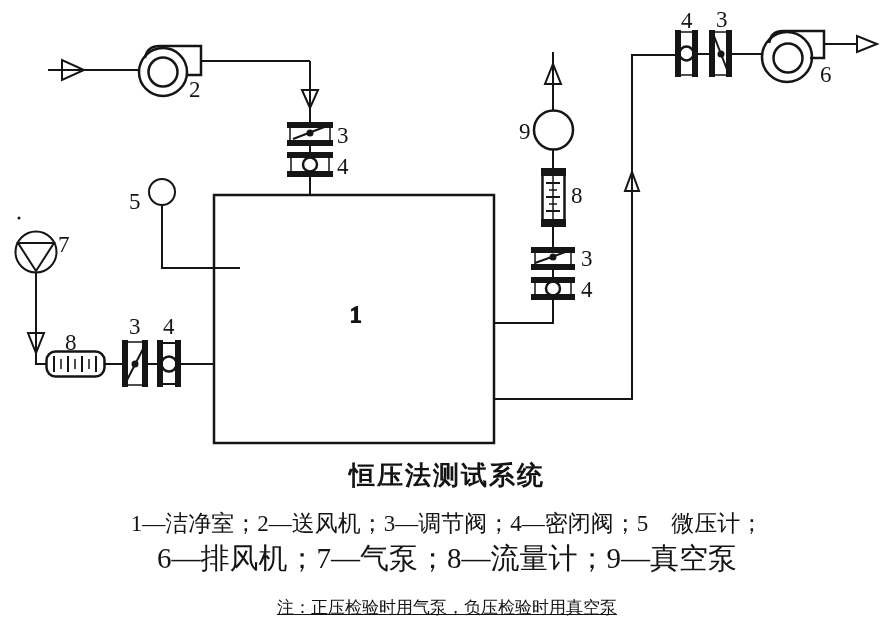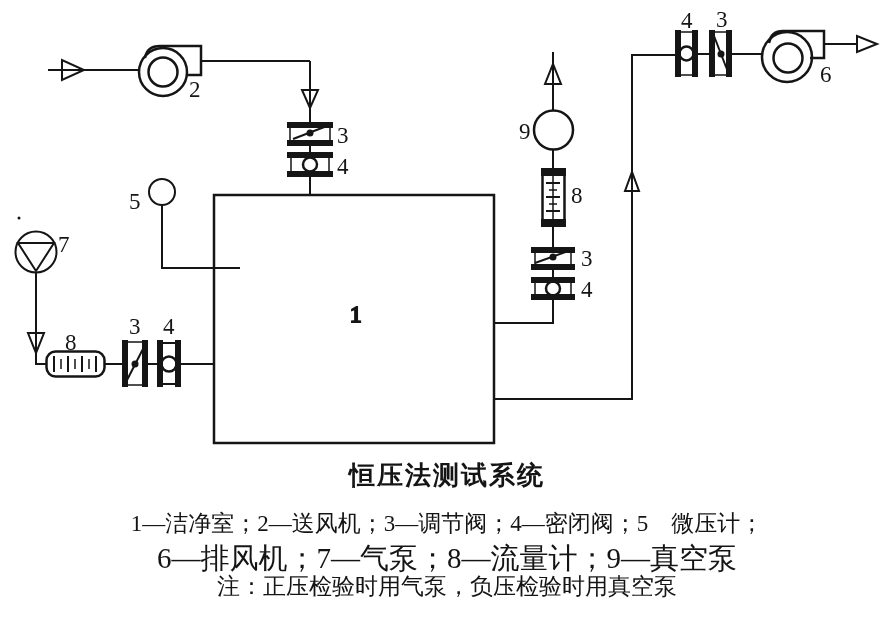--- a/index.html
+++ b/index.html
@@ -12,21 +12,21 @@
     font-family:"Liberation Serif","DejaVu Serif",serif;
     font-size:23px;fill:#151515;
   }
   .caption-line{
     position:absolute;left:0;right:0;text-align:center;
     color:#141414;white-space:nowrap;
   }
   #fig-title{top:458px;font-size:26px;font-weight:bold;letter-spacing:2px;}
   #legend-1{top:508px;font-size:23px;}
   #legend-2{top:539px;font-size:29px;}
-  #fig-note{top:571px;font-size:23px;}
+  #fig-note{top:596px;font-size:17px;text-decoration:underline;}
 </style>
 </head>
 <body>
 
 <svg id="diagram" width="894" height="455" viewBox="0 0 894 455" fill="none" stroke="#151515" stroke-width="2" stroke-linecap="butt">
 
   <g>
     <path d="M48,70 H140"></path>
     <path d="M201,61 H310"></path>
     <path d="M310,61 V123"></path>

